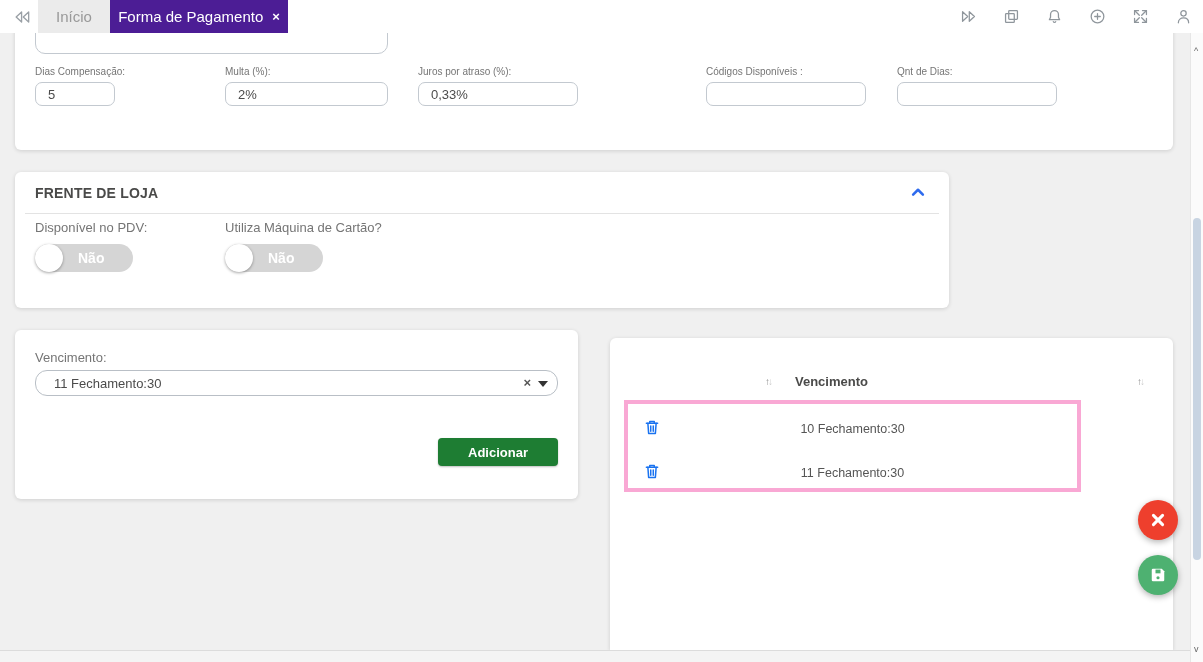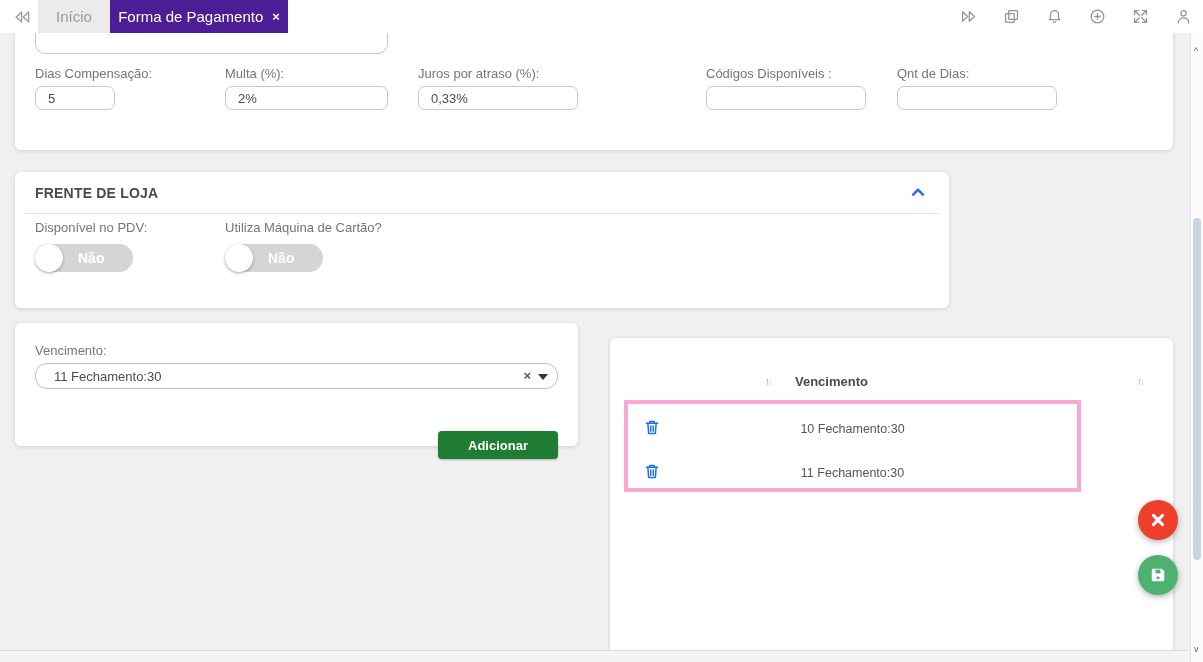--- a/index.html
+++ b/index.html
@@ -22,21 +22,21 @@
   .tb-actions .ticon svg{width:19px;height:19px;display:block;}
 
   
   .card{position:absolute;background:#ffffff;border-radius:6px;
         box-shadow:0 1px 4px rgba(0,0,0,.14);box-sizing:border-box;}
 
   
   .cut-input{position:absolute;left:20px;top:-6px;width:353px;height:40px;
              border:1px solid #c3c9d0;border-radius:10px;background:#fff;box-sizing:border-box;}
   .fgroup{position:absolute;top:46px;}
-  .flabel{font-size:13px;color:#757575;margin-bottom:5px;white-space:nowrap;}
+  .flabel{font-size:10px;color:#757575;margin-bottom:5px;white-space:nowrap;}
   .finput{display:block;width:100%;height:24px;border:1px solid #c3c9d0;border-radius:7px;
           box-sizing:border-box;font-family:"Liberation Sans",sans-serif;font-size:13px;color:#4b4b4b;
           padding:0 0 0 12px;outline:none;background:#fff;}
 
   
   .sec-title{position:absolute;left:20px;top:13px;font-size:14px;font-weight:bold;color:#4a4a49;letter-spacing:.2px;}
   .chev-up{position:absolute;right:22px;top:11px;width:18px;height:18px;color:#2e6bee;cursor:pointer;}
   .chev-up svg{width:18px;height:18px;display:block;}
   .divider{position:absolute;left:10px;right:10px;top:41px;border-top:1px solid #e3e3e3;}
   .tgroup{position:absolute;top:48px;}
@@ -192,21 +192,21 @@
     </div>
     <div class="tgroup" style="left:210px;">
       <div class="tlabel">Utiliza Máquina de Cartão?</div>
       <div class="toggle">
         <span class="knob"></span>
         <span class="tstate">Não</span>
       </div>
     </div>
   </div>
 
-  <div class="card" style="left:15px;top:323px;width:563px;height:123px;">
+  <div class="card" style="left:15px;top:330px;width:563px;height:169px;">
     <div class="vlabel">Vencimento:</div>
     <div class="select">
       <span class="sel-text">11 Fechamento:30</span>
       <span class="sel-clear">×</span>
       <span class="sel-caret"></span>
     </div>
     <button class="btn-add">Adicionar</button>
   </div>
 
   <div class="card" style="left:610px;top:338px;width:563px;height:312px;border-bottom-left-radius:0;border-bottom-right-radius:0;">

